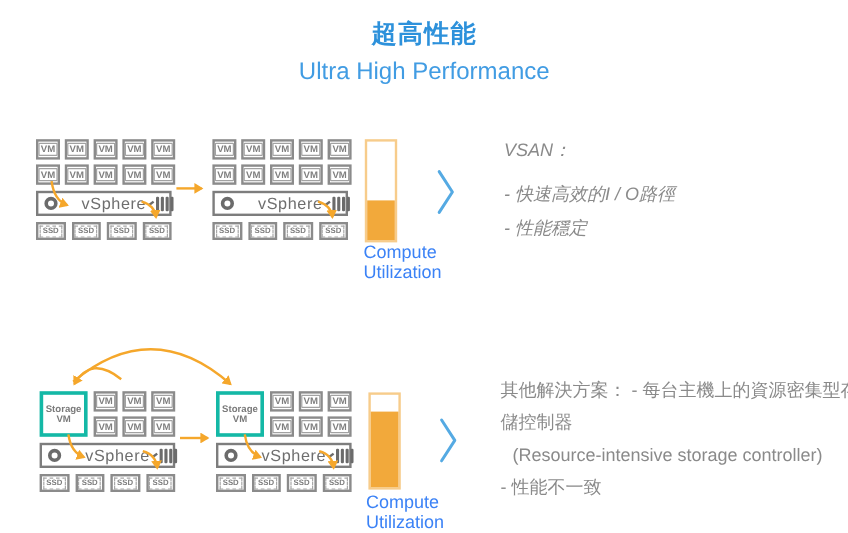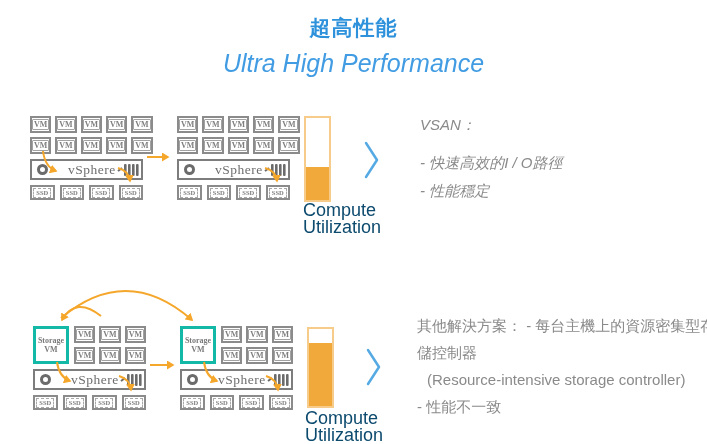--- a/index.html
+++ b/index.html
@@ -4,24 +4,24 @@
 <style>
   * { margin:0; padding:0; box-sizing:border-box; }
   html,body { background:#ffffff; }
   body { font-family:"Liberation Sans","DejaVu Sans",sans-serif; }
   .canvas { position:relative; width:707px; height:444px; background:#fff; overflow:hidden; }
 
   
   .page-title { position:absolute; top:14px; left:0; width:707px; text-align:center;
     font-size:21px; font-weight:bold; color:#2d91db; letter-spacing:1px; }
   .page-subtitle { position:absolute; top:49px; left:0; width:707px; text-align:center;
-    font-size:25px; color:#419ce3;font-style:italic; }
-
-  
-  .cluster { position:absolute; width:113px;font-family:Liberation Serif, serif; }
+    font-size:20px; color:#419ce3; }
+
+  
+  .cluster { position:absolute; width:113px; }
   .vm-grid { display:grid; gap:4px; }
   .vm-grid-5 { grid-template-columns:repeat(5,1fr); }
   .vm-grid-3 { grid-template-columns:repeat(3,1fr); flex:1; }
   .vm-box { border:2px solid #8b8b8b; height:17px; background:#fff;
     display:flex; align-items:center; justify-content:center; }
   .vm-box-inner { border:1px solid #a2a2a2; border-radius:1px; font-size:8px; font-weight:bold;
     color:#7f7f7f; line-height:9px; padding:0 1px; }
   .host-top { display:flex; gap:5px; height:38px; }
   .storage-vm { width:42px; border:3px solid #14b8a6; background:#fff;
     display:flex; flex-direction:column; align-items:center; justify-content:center; }
@@ -33,21 +33,21 @@
   .mem-icon { margin-left:auto; flex:none; }
   .ssd-row { display:flex; gap:5px; margin-top:5px; }
   .ssd-box { flex:1; border:2px solid #8b8b8b; height:15px; background:#fff;
     display:flex; align-items:center; justify-content:center; }
   .ssd-box-inner { border:1px dashed #a8a8a8; font-size:6.5px; font-weight:bold;
     color:#7f7f7f; line-height:8px; padding:0 2px; }
 
   
   .bar { position:absolute; border:2px solid #f7cc8b; background:#fff; }
   .bar-fill { position:absolute; left:0; right:0; bottom:0; background:#f2a93b; }
-  .bar-label { position:absolute; font-size:18px; color:#0c4a6e; line-height:17px; }
+  .bar-label { position:absolute; font-size:15px; color:#3b82f6; line-height:17px; }
 
   
   .chevron { position:absolute; }
 
   
   .desc { position:absolute; color:#8a8a8a; font-size:15px; }
   .desc-heading { margin-bottom:14px; }
   .desc-item { line-height:28px; }
   .desc2 { line-height:27px; width:302px; }
   .desc2-en { padding-left:10px; }

